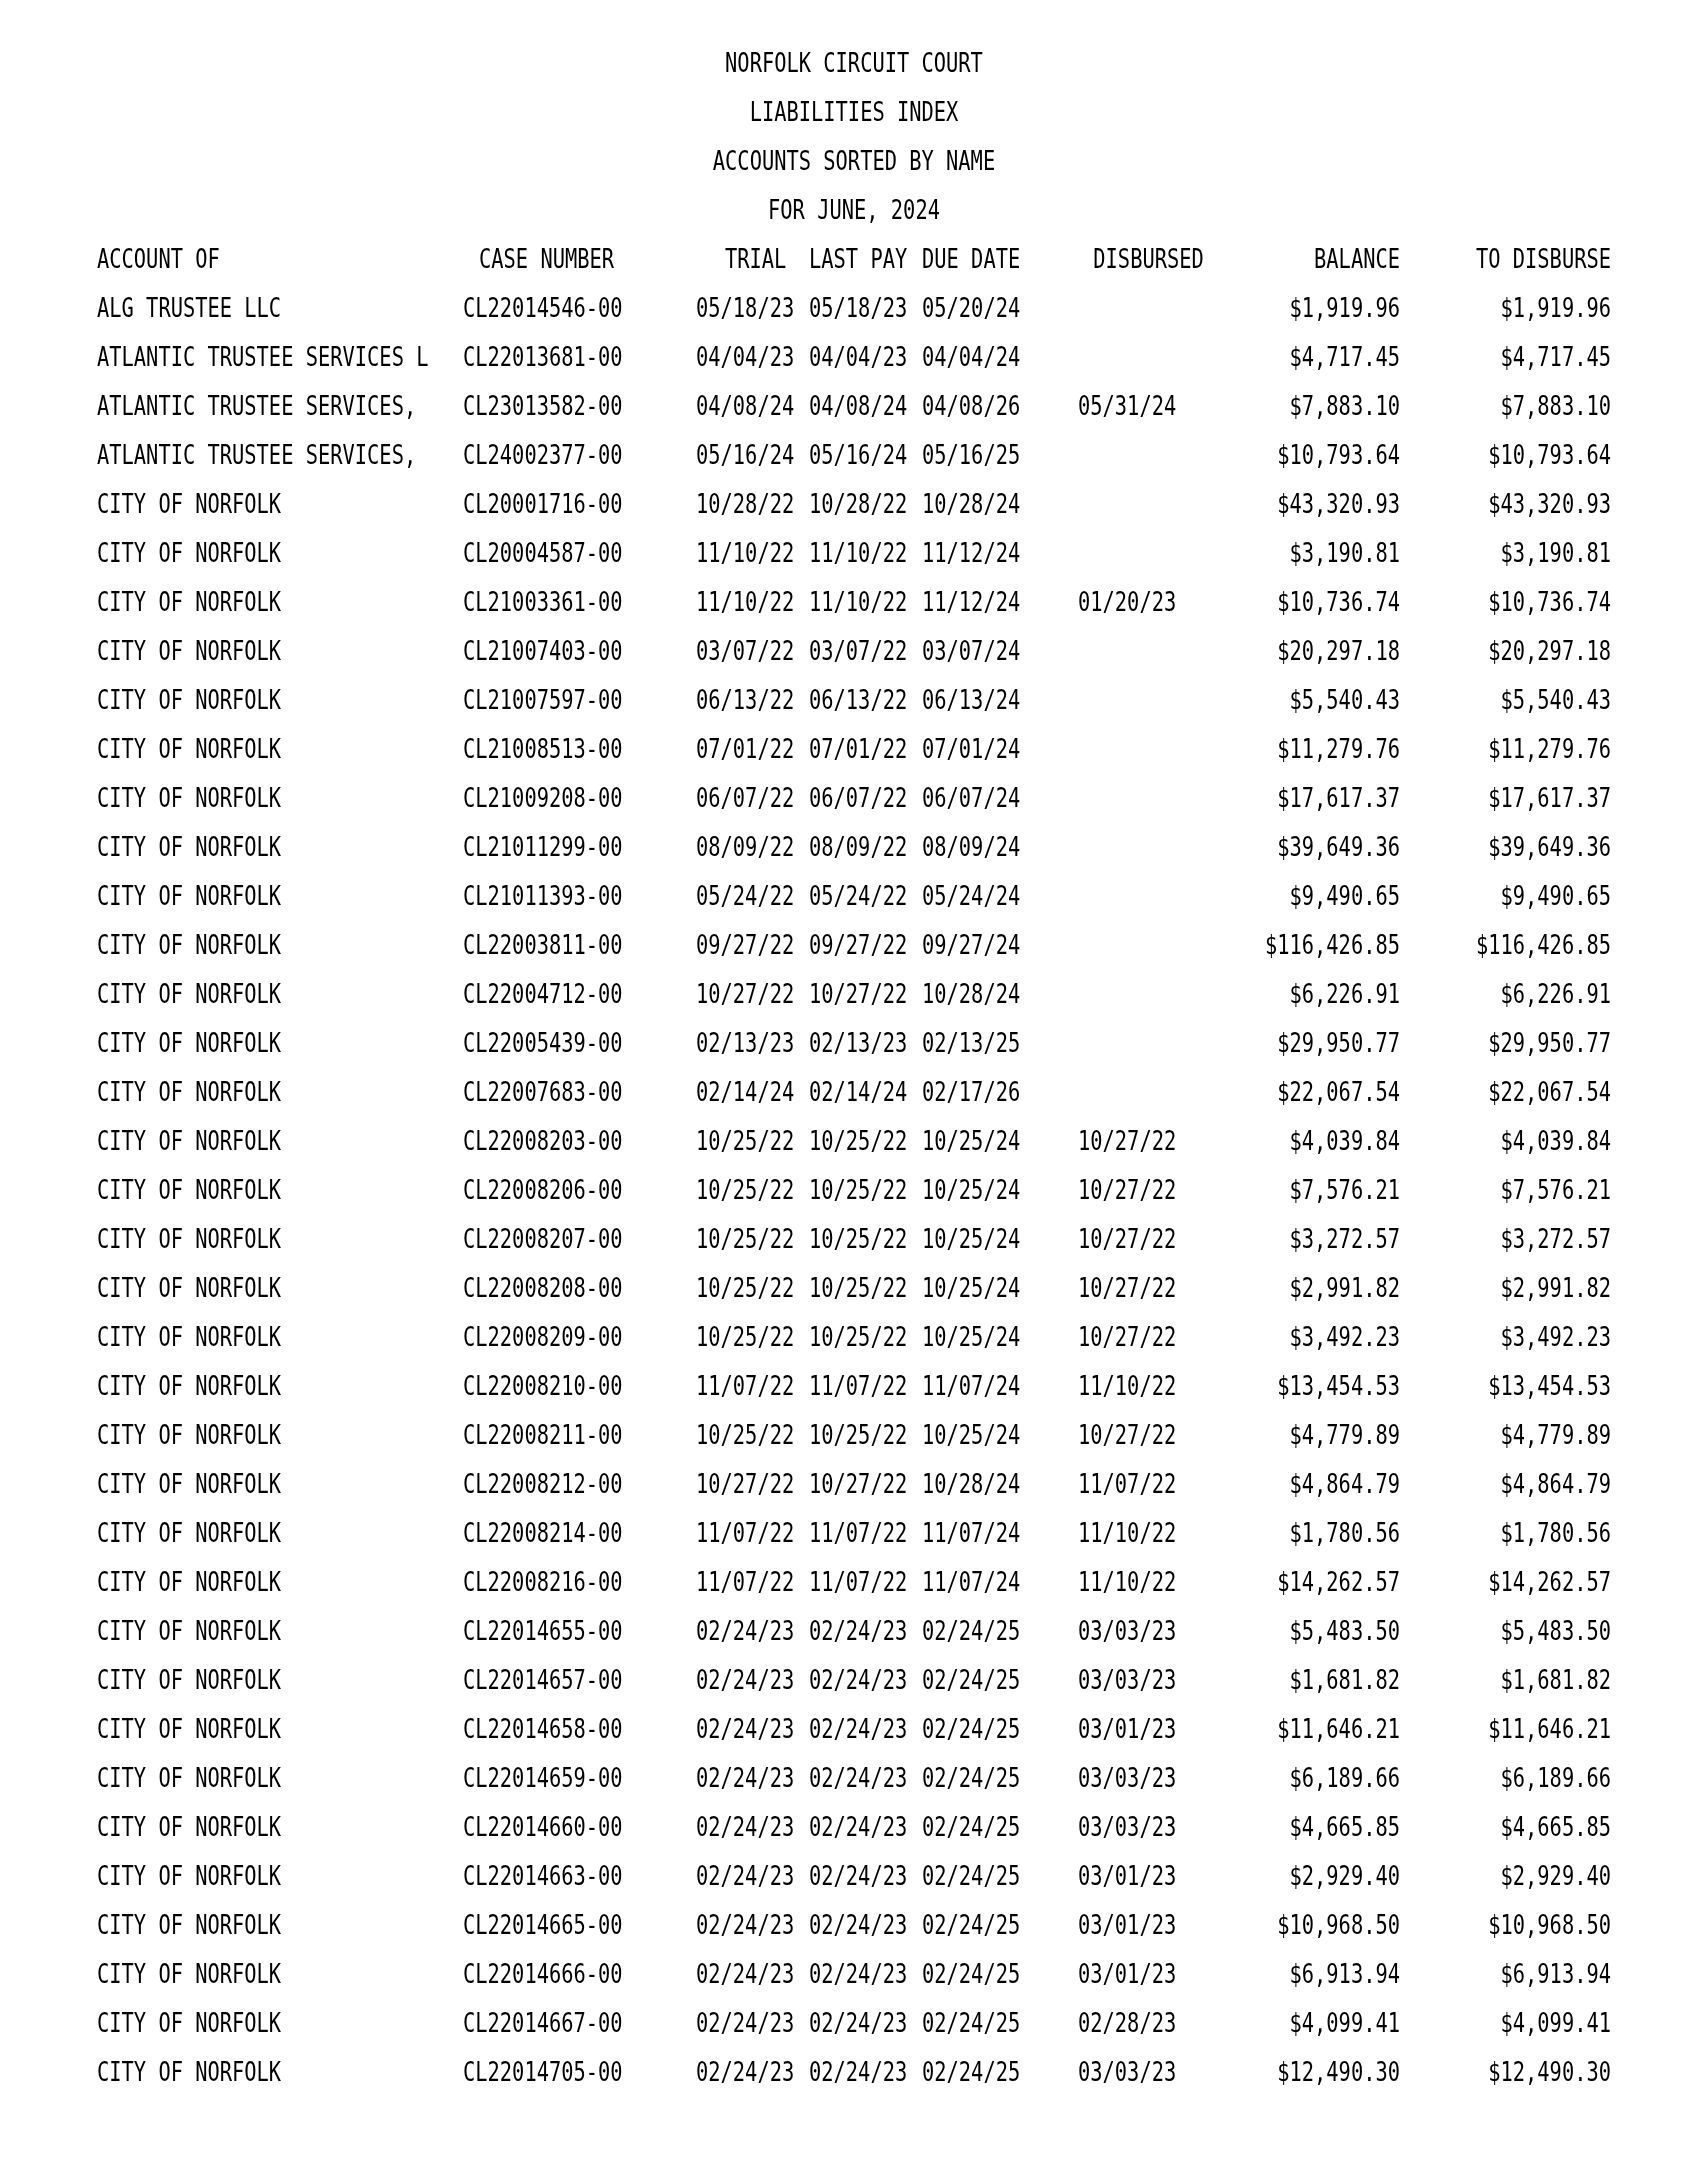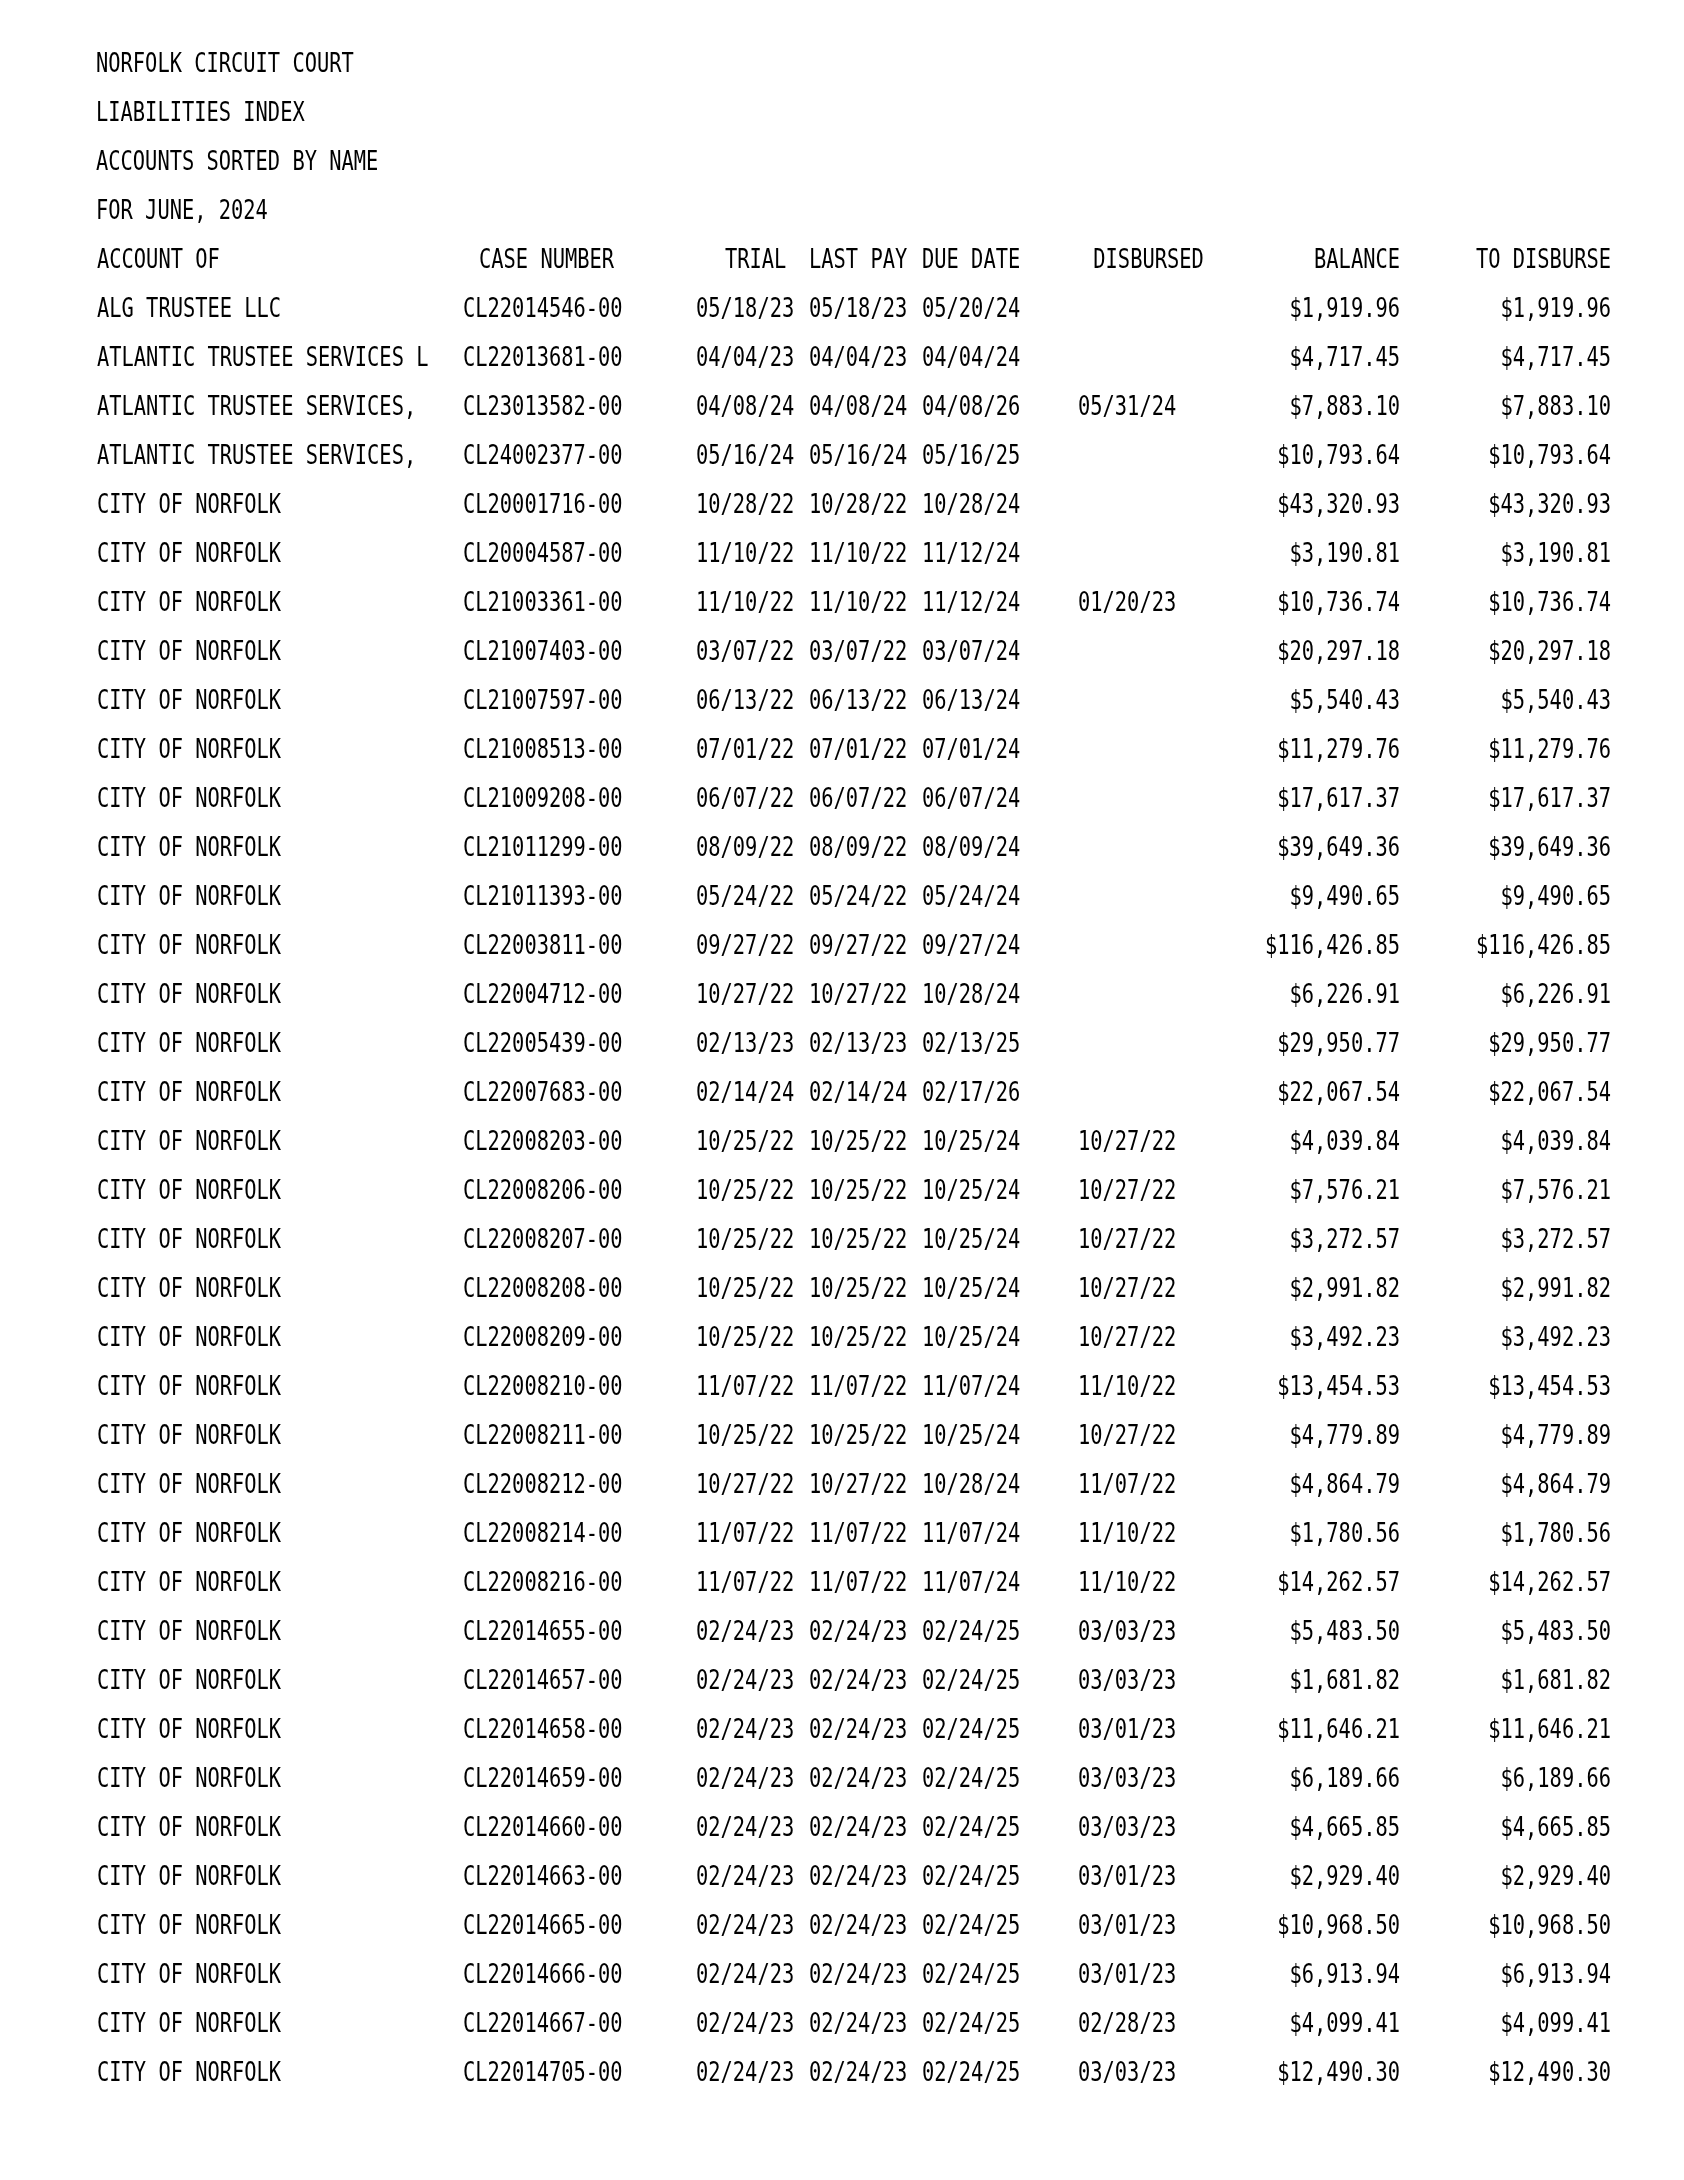--- a/index.html
+++ b/index.html
@@ -17,21 +17,21 @@
     height: 49px;
     line-height: 49px;
     white-space: nowrap;
     transform: scaleY(1.33);
     transform-origin: 50% 50%;
   }
   .titles {
     padding-top: 39px;
     margin-left: 96px;
     width: 1516px;
-    text-align: left;
+    text-align: center;
   }
   .grid-row {
     display: grid;
     grid-template-columns: 366px 233px 113px 113px 113px 43px 109px 213px 211px;
     margin-left: 97px;
     height: 49px;
     line-height: 49px;
     white-space: nowrap;
     transform: scaleY(1.33);
     transform-origin: 50% 50%;

